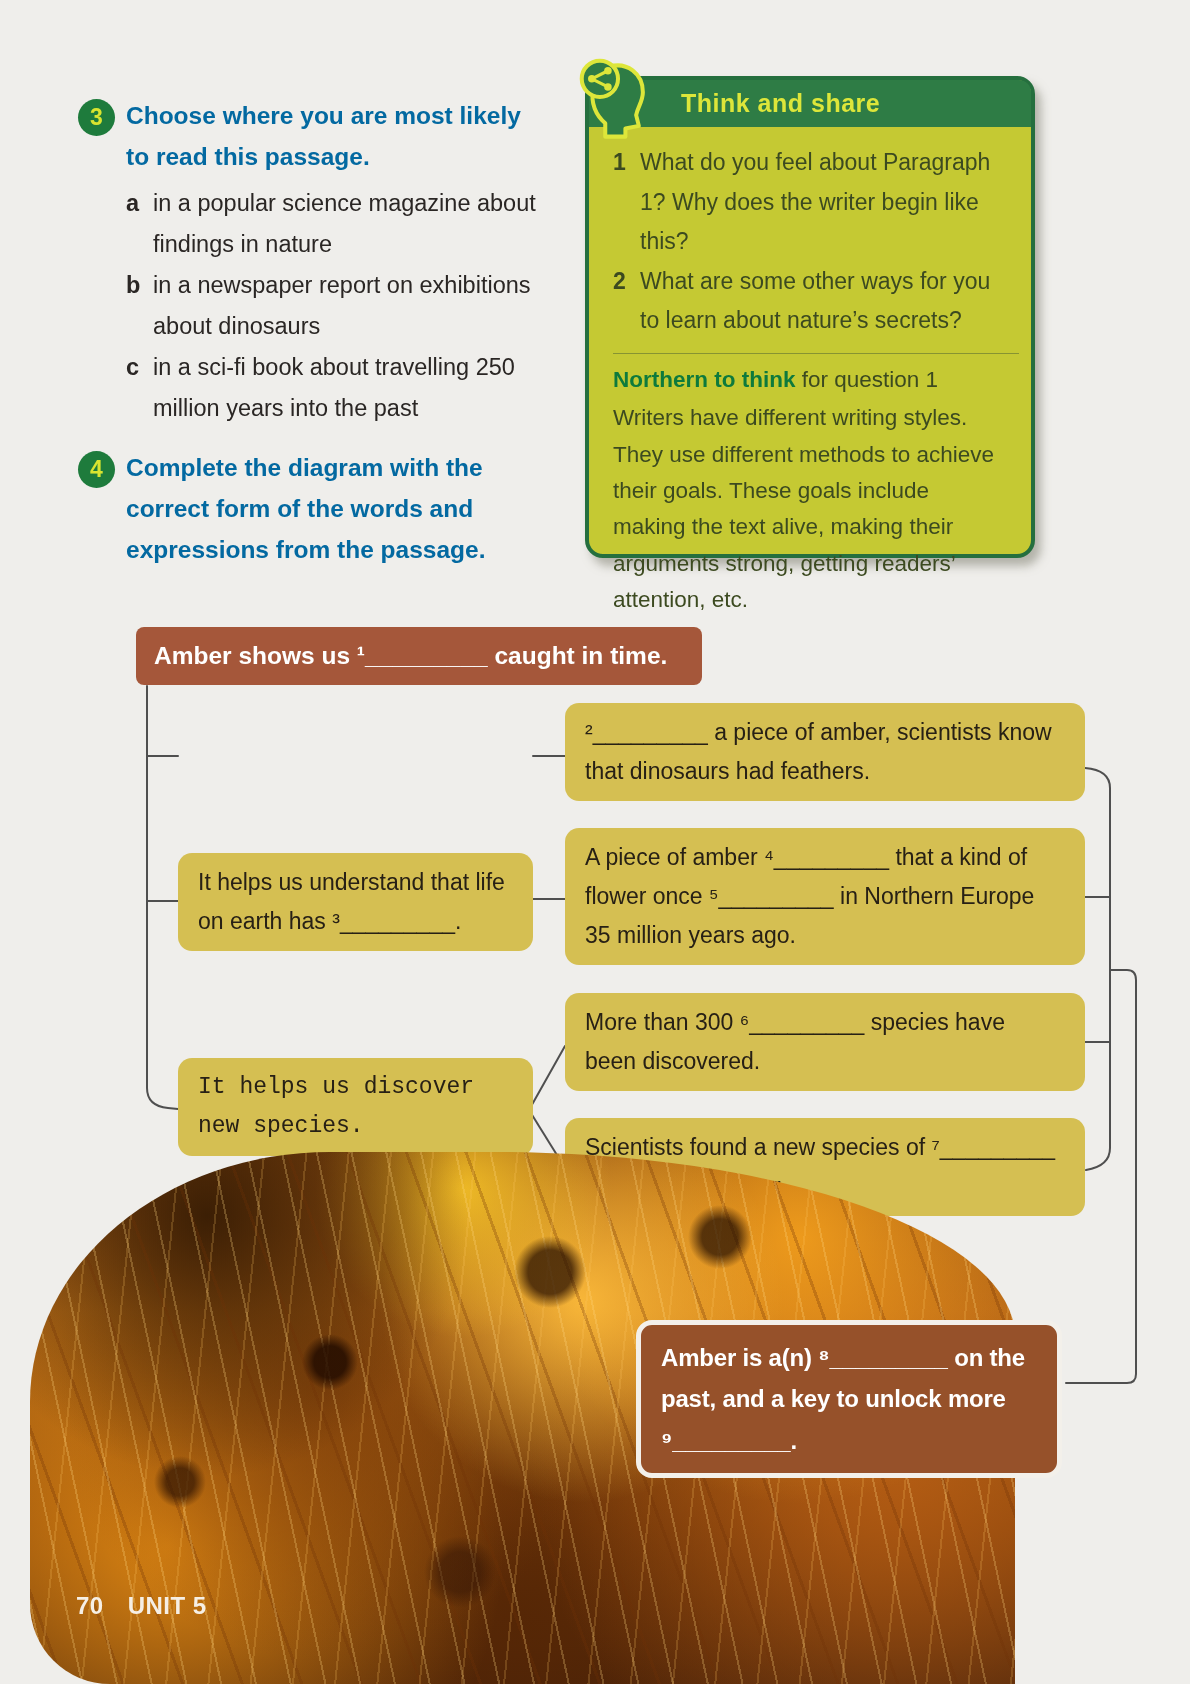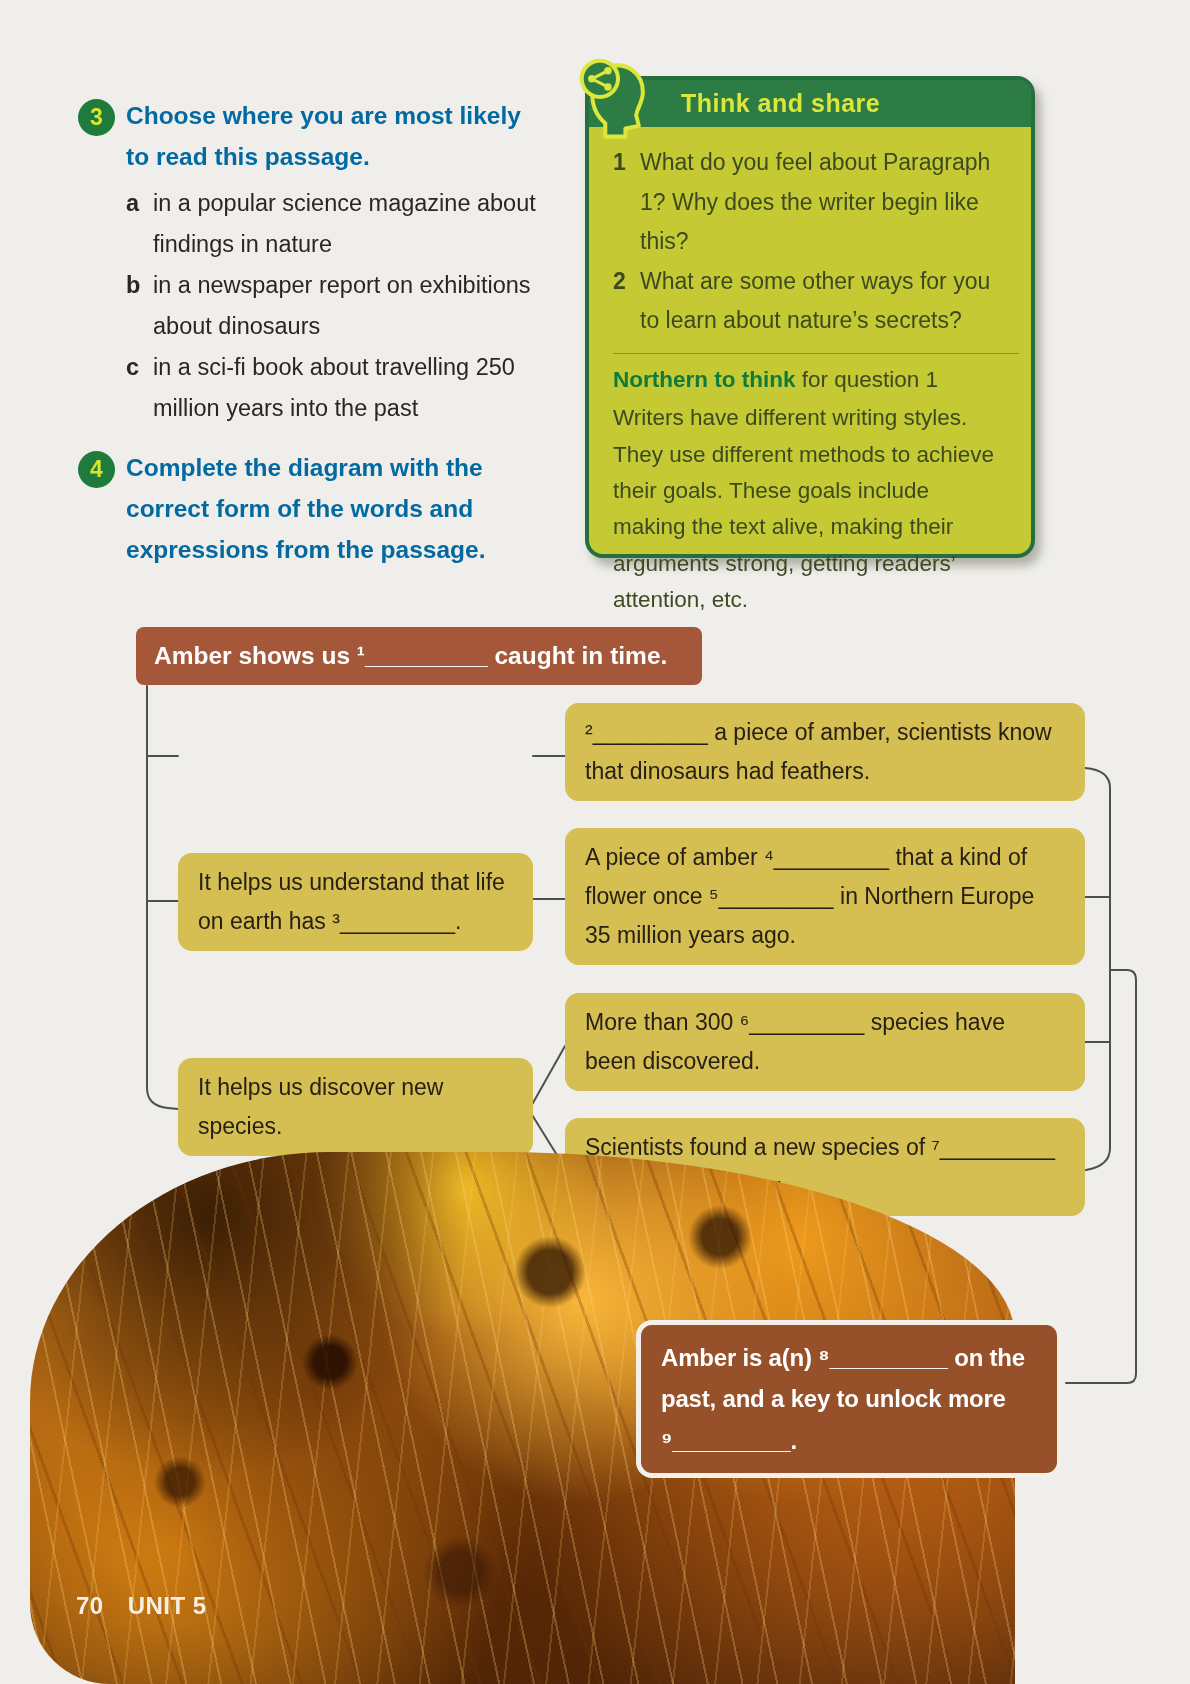--- a/index.html
+++ b/index.html
@@ -35,21 +35,21 @@
   .ltt .ltt-body{margin-top:2px;width:392px;}
 
   
   .banner{position:absolute;left:136px;top:627px;width:566px;height:58px;box-sizing:border-box;
           background:#a5573a;border-radius:8px;color:#ffffff;font-weight:700;
           font-size:24.5px;line-height:58px;padding-left:18px;white-space:nowrap;z-index:2;}
   .ybox{position:absolute;background:#d5bf52;border-radius:14px;color:#272015;
         font-size:23px;line-height:1.7;padding:10px 20px;box-sizing:border-box;z-index:2;}
   .lbox{left:178px;width:355px;}
   .rbox{left:565px;width:520px;padding-right:26px;}
-  #lbox1{top:707px;} #lbox2{top:853px;} #lbox3{top:1058px;}
+  #lbox1{top:707px;} #lbox2{top:853px;} #lbox3{top:1058px;font-family:Liberation Mono, monospace;}
   #rbox1{top:703px;} #rbox2{top:828px;} #rbox3{top:993px;} #rbox4{top:1118px;}
   .conclusion{position:absolute;left:636px;top:1320px;width:426px;box-sizing:border-box;
               background:#96512a;border:5px solid #f3f0ea;border-radius:16px;
               color:#ffffff;font-weight:700;font-size:24px;line-height:1.72;
               letter-spacing:-0.2px;padding:12px 20px;z-index:4;}
   #connectors{position:absolute;left:0;top:0;z-index:1;pointer-events:none;}
 
   
   .photo{position:absolute;left:30px;top:1152px;width:985px;height:532px;z-index:3;
          border-radius:300px 520px 0 80px / 250px 185px 0 80px;overflow:hidden;

